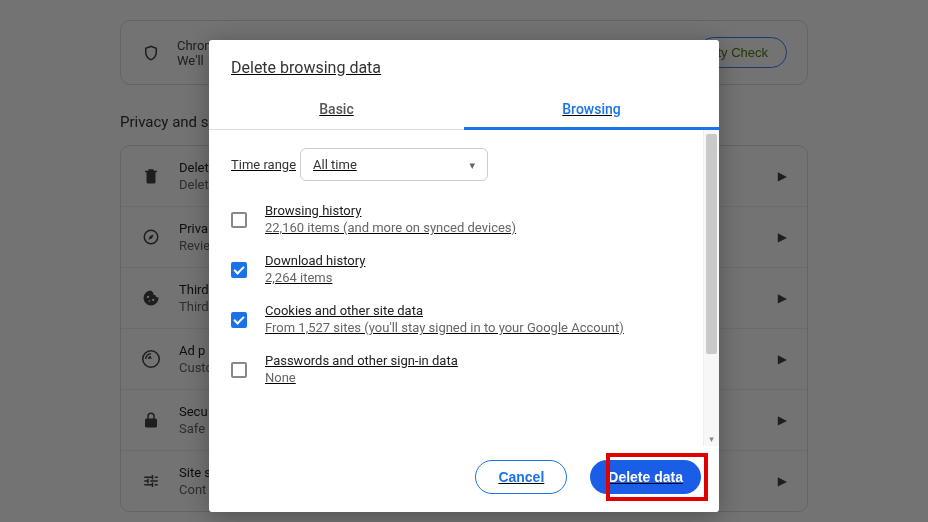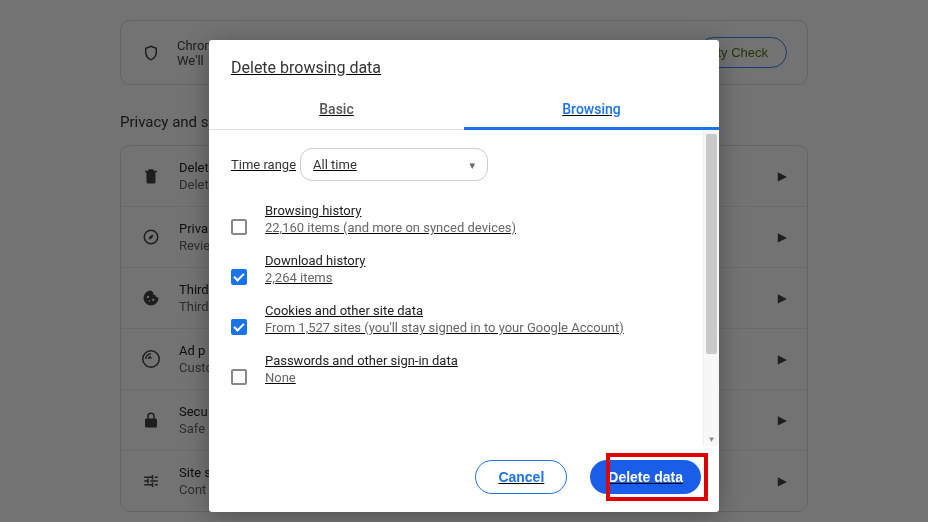--- a/index.html
+++ b/index.html
@@ -145,40 +145,40 @@
     .scrollbar-arrow.down { bottom: 0; }
     .time-row {
       display: flex;
       align-items: center;
       gap: 4px;
       margin-bottom: 22px;
     }
     .time-label { font-size: 13px; color: #333; }
     .time-select {
       border: 1px solid #ccc;
-      border-radius: 12px;
+      border-radius: 6px;
       padding: 8px 44px 8px 12px;
       font-size: 13px;
       color: #333;
       background: #fff;
       position: relative;
       min-width: 188px;
     }
     .time-select::after {
       content: "▾";
       position: absolute;
       right: 12px;
       top: 50%;
       transform: translateY(-50%);
       color: #666;
       font-size: 11px;
     }
     .check-row {
       display: flex;
-      align-items: flex-end;
+      align-items: center;
       gap: 18px;
       margin-bottom: 18px;
     }
     .checkbox {
       width: 16px;
       height: 16px;
       border: 2px solid #888;
       border-radius: 2px;
       margin-top: 1px;
       flex-shrink: 0;

